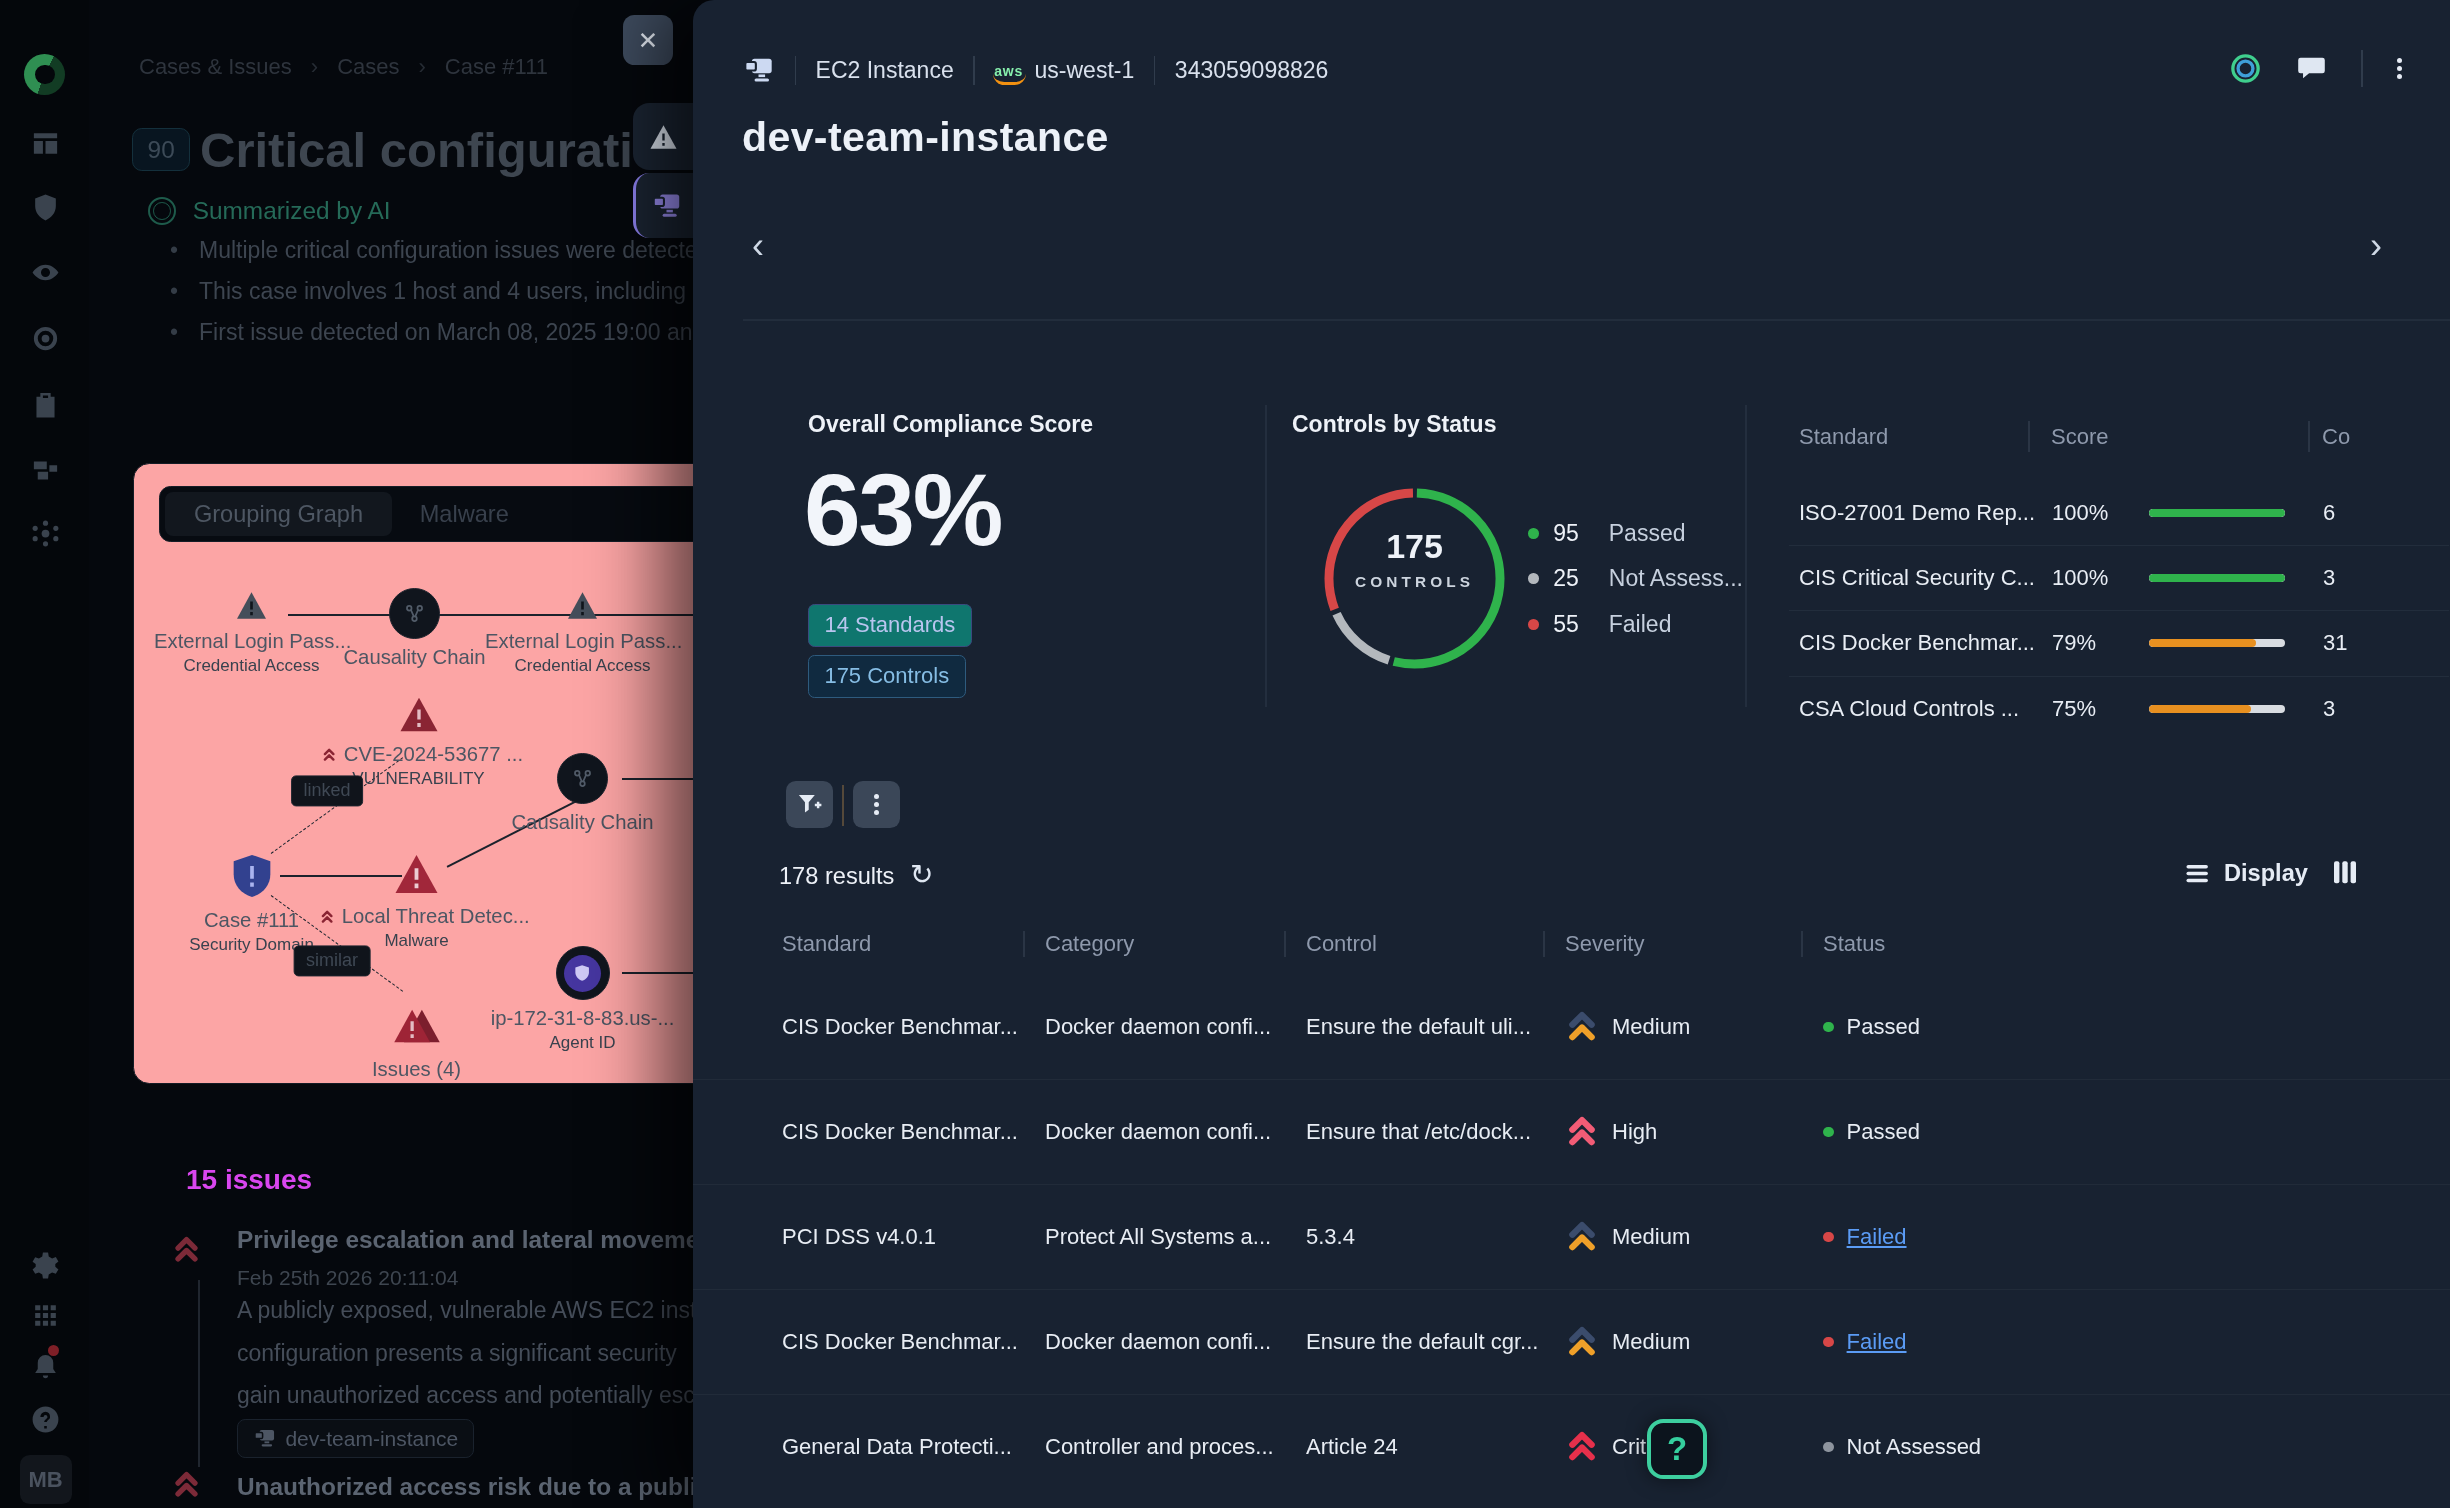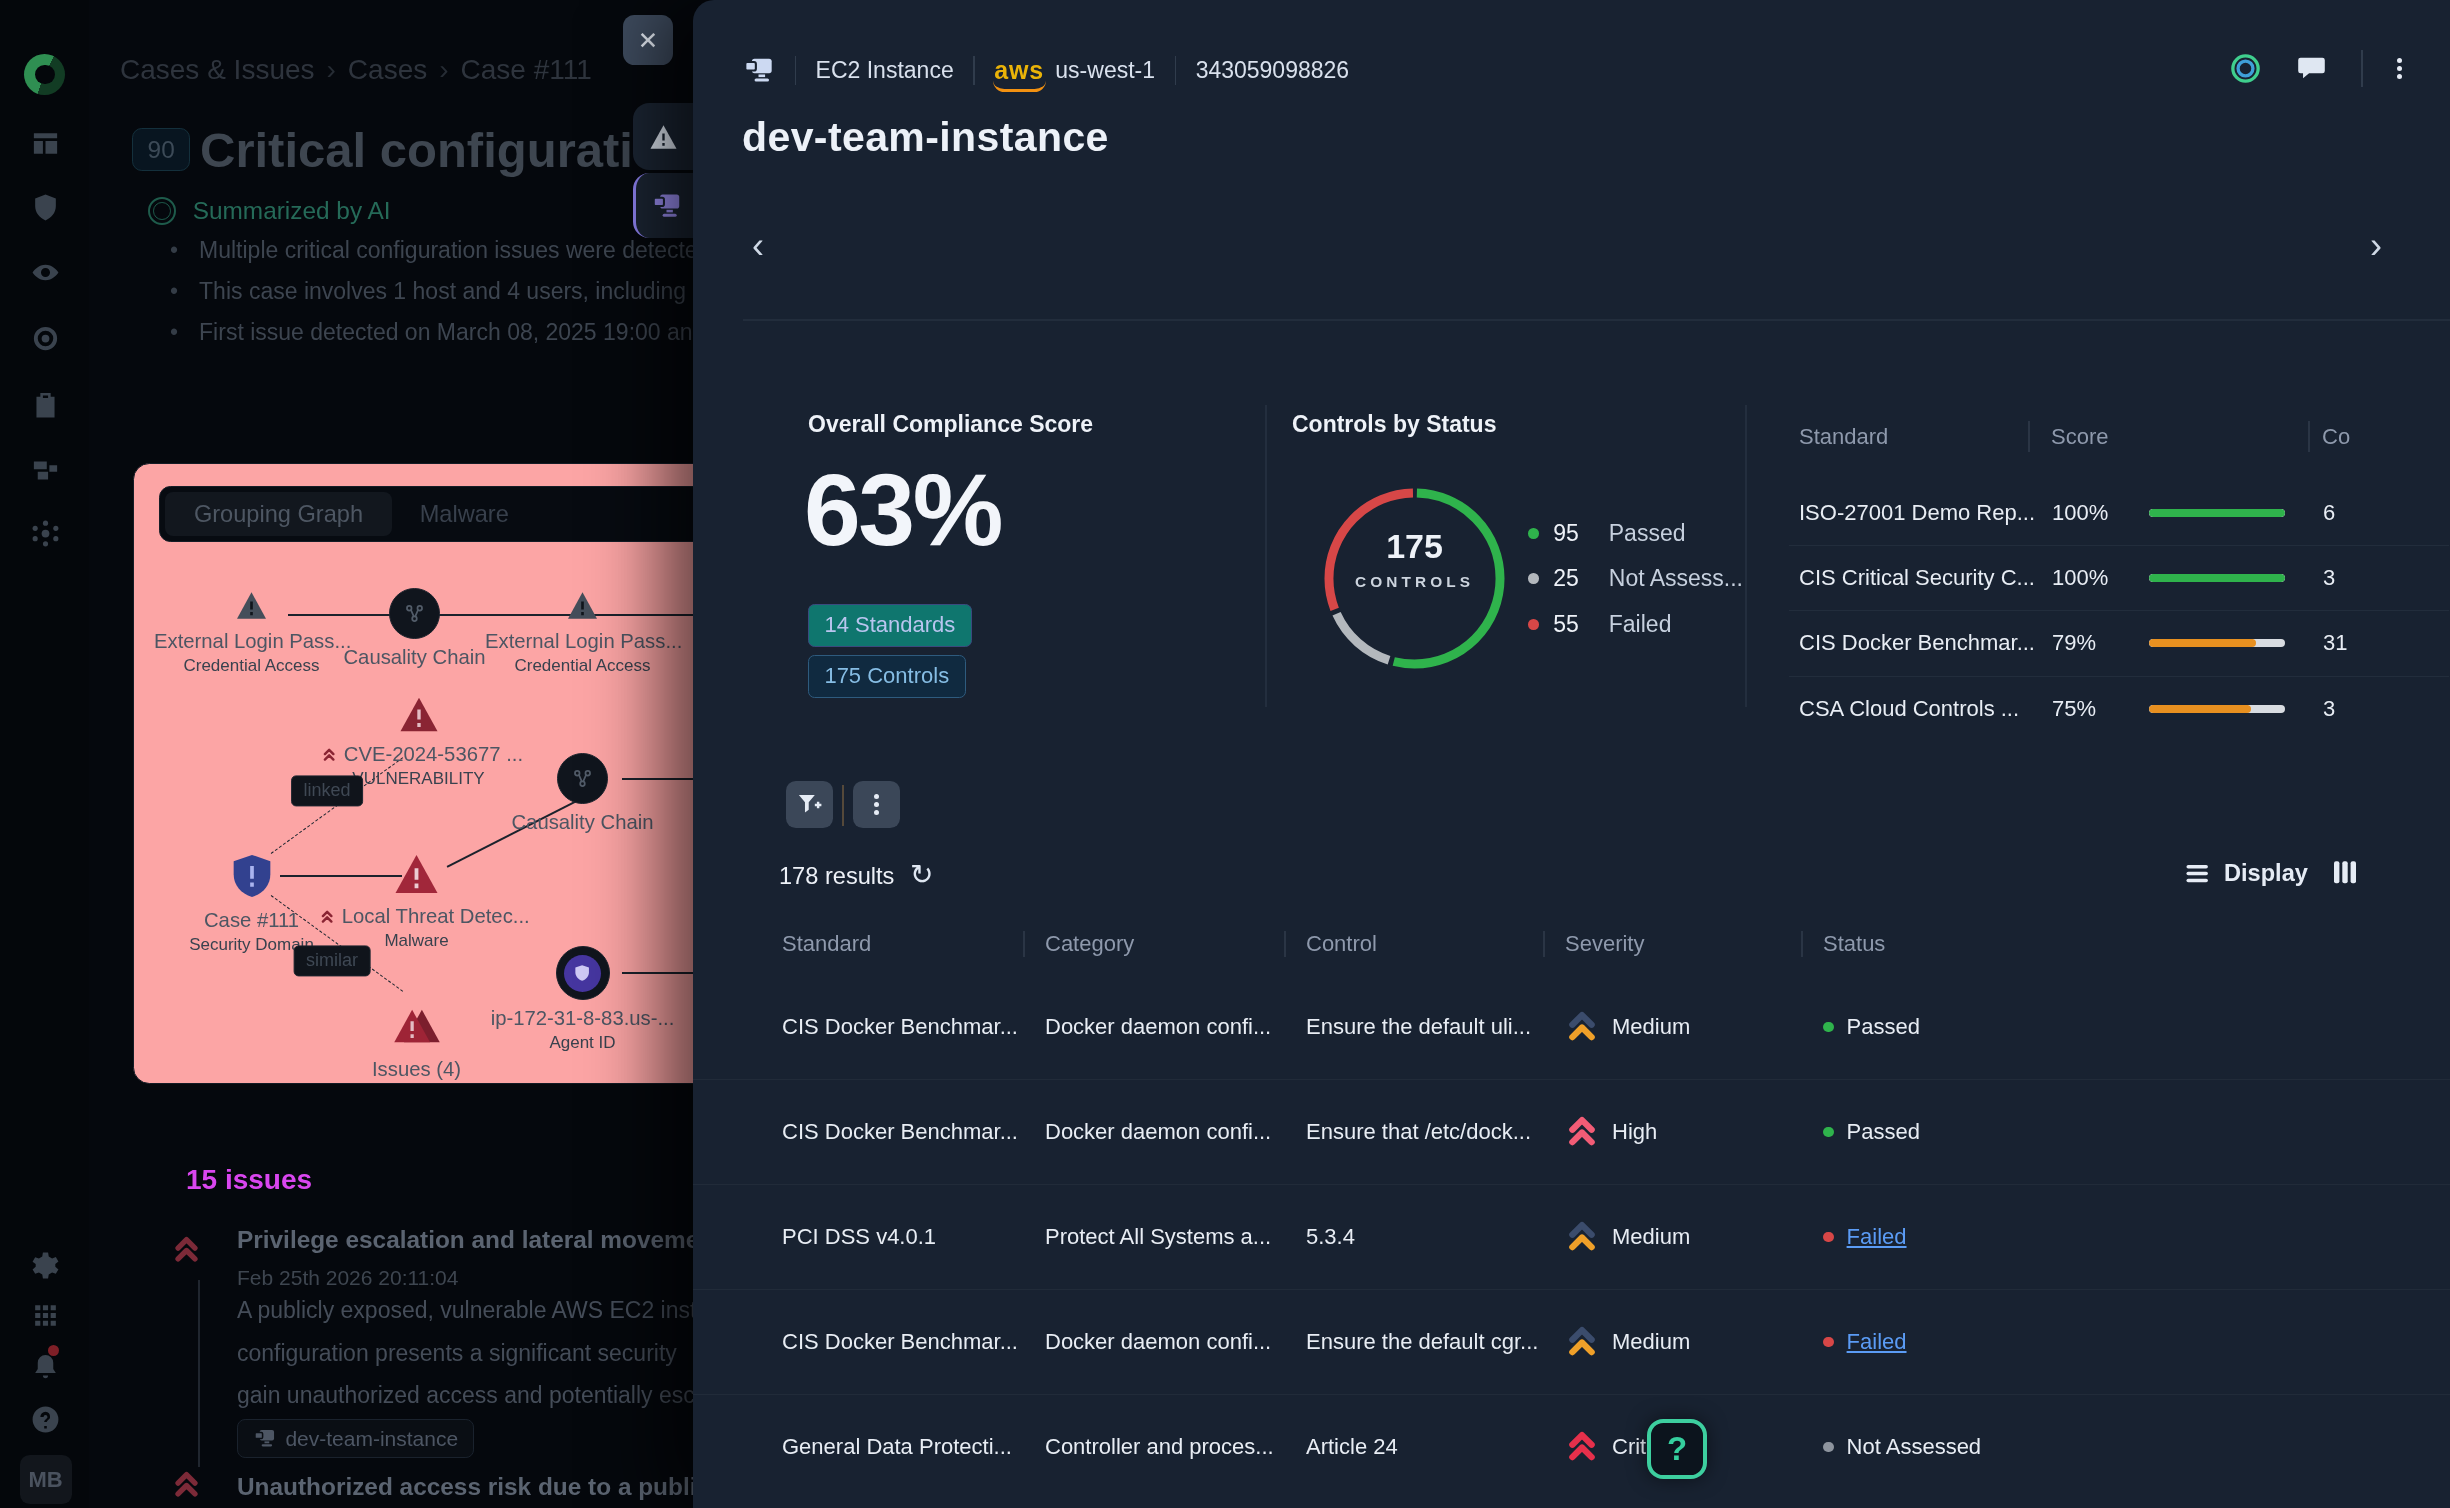--- a/index.html
+++ b/index.html
@@ -14,21 +14,21 @@
   .rail-icon svg{width:31px;height:31px;fill:#3a434e}
   .logo{position:absolute;left:24.4px;top:54px;width:41px;height:41px;border-radius:50%;
         background:conic-gradient(from 200deg,#2f8f52 0 52%,#123c24 52% 100%)}
   .logo::after{content:'';position:absolute;inset:10.6px;border-radius:50%;background:#04070b}
   .bell-dot{position:absolute;right:4.9px;top:-3.3px;width:11.4px;height:11.4px;border-radius:50%;background:#7e1f27}
   .avatar{position:absolute;left:19.5px;top:1455px;width:52px;height:49px;border-radius:9.8px;background:#12161c;
           color:#4a525e;font-size:22px;font-weight:700;display:flex;align-items:center;justify-content:center}
 
   
   .bgpage{position:absolute;left:89px;top:0;width:650px;height:1509px;background:#05080d}
-  .crumbs{position:absolute;left:31px;top:54px;display:flex;gap:12px;font-size:28px;color:#2e343d}
+  .crumbs{position:absolute;left:50px;top:54px;display:flex;gap:19px;font-size:22px;color:#2e343d}
   .crumb-sep{color:#262c34}
   .score90{position:absolute;left:43px;top:128px;padding:6.5px 14.6px;border:1.6px solid #14303c;border-radius:9.8px;
            background:#081520;color:#3c4a57;font-size:24.4px}
   .bg-title{position:absolute;left:111px;top:122px;font-size:49px;font-weight:600;color:#3e4650;white-space:nowrap}
   .ai-row{position:absolute;left:59px;top:197px;display:flex;align-items:center;gap:16.3px}
   .ai-ring{width:24.4px;height:24.4px;border-radius:50%;border:2.4px solid #1e5b4b;position:relative}
   .ai-ring::after{content:'';position:absolute;inset:3.3px;border-radius:50%;border:1.6px solid #1e5b4b}
   .ai-label{font-size:24.4px;color:#256a58}
   .bullet{position:absolute;left:81px;display:flex;gap:21px;font-size:23px;color:#3d4550;white-space:nowrap}
   .bullet::before{content:'•';color:#343c46}
@@ -70,21 +70,21 @@
   .side-tab.mon{top:173px;height:65px;border-left:3.3px solid #8f83f2}
   .drag-handle{position:absolute;left:696px;top:736px;color:#4d5864;font-size:23px;letter-spacing:-1.6px}
 
   
   .panel{position:absolute;left:693px;top:0;width:1757px;height:1509px;background:#182231;
          border-top-left-radius:21px;box-shadow:-33px 0 73px rgba(0,0,0,.6)}
   .hdr-row{position:absolute;left:49px;top:46px;height:49px;display:flex;align-items:center;gap:19.5px;
            color:#d9e1ed;font-size:23px}
   .hdr-div{width:1.6px;height:29px;background:#303c4c}
   .awswrap{display:flex;align-items:center;gap:11.4px}
-  .aws{position:relative;font-size:25px;font-weight:700;color:#eab308;letter-spacing:0.8px}
+  .aws{position:relative;font-size:14px;font-weight:700;color:#86efac;letter-spacing:0.8px}
   .aws::after{content:'';position:absolute;left:-0.8px;right:-2.4px;bottom:-6.5px;height:9.8px;
               border-bottom:3.3px solid #f29111;border-radius:0 0 11.4px 11.4px}
   .top-icons{position:absolute;top:50px;display:flex;align-items:center;gap:34px}
   .panel-title{position:absolute;left:49px;top:114px;font-size:41px;font-weight:600;color:#ecf1f8;letter-spacing:0.4px}
 
   .tabs-row{position:absolute;left:0;top:218px;width:1757px;height:59px}
   .tabscroll{position:absolute;top:9.8px;font-size:36px;color:#cfd9e6;line-height:36px;cursor:pointer}
   .chips{position:absolute;left:149px;top:0;display:flex;gap:13px}
   .chip{height:57px;display:flex;align-items:center;padding:0 25px;border:1.6px solid #2d3949;border-radius:13px;
         color:#d4dde9;font-size:23px;background:#192332;cursor:pointer;white-space:nowrap}

